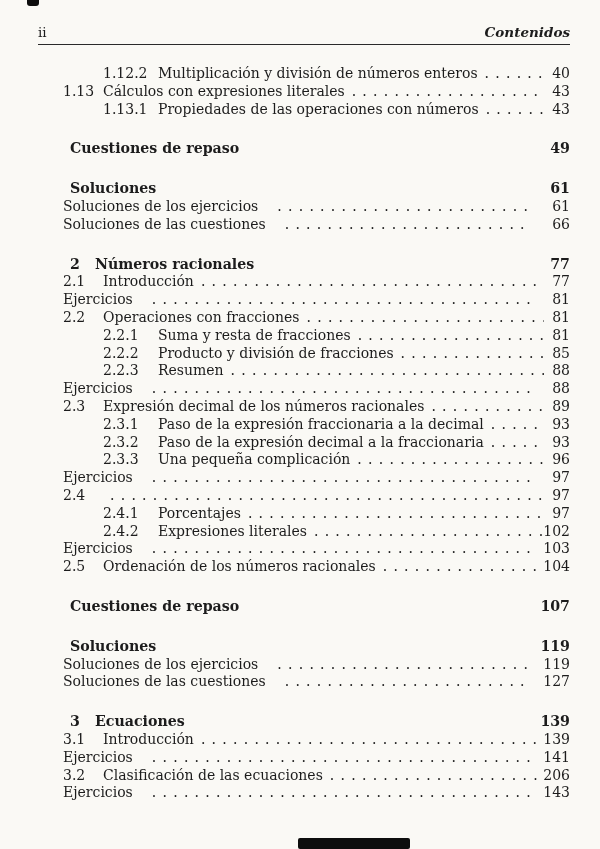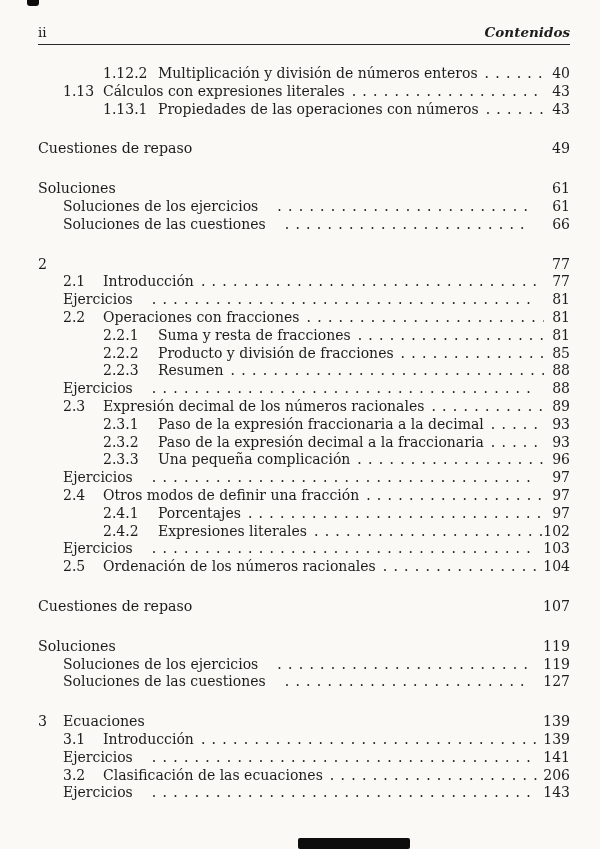--- a/index.html
+++ b/index.html
@@ -41,21 +41,21 @@
     padding: 0 5px 0 7px;
   }
   .row .page-num { flex: none; min-width: 26px; text-align: right; }
 
   .lv-sec        { padding-left: 25px; }
   .lv-sec .num   { width: 40px; }
   .lv-plainsec   { padding-left: 25px; gap: 12px; }
   .lv-subsub     { padding-left: 65px; }
   .lv-subsub .num { width: 55px; }
   .lv-chapter, .lv-chapterplain {
-    font-weight: normal; font-size: 14.2px;
+    font-weight: bold; font-size: 14.2px; margin-left: 32px;
   }
   .lv-chapter .num { width: 25px; }
   .group-start { margin-top: 22px; }
 
   .artifact { position: absolute; background: #0d0d0d; }
   .artifact-bottom { left: 298px; top: 838px; width: 112px; height: 11px; border-radius: 2px; }
   .artifact-top { left: 27px; top: 0; width: 12px; height: 6px; border-radius: 0 0 3px 3px; }
 </style>
 </head>
 <body style="--ink: #1c1c1c; --paper: #faf9f5;">
@@ -104,20 +104,21 @@
     <span class="page-num">61</span>
   </div>
       <div class="row lv-plainsec">
 
     <span class="label">Soluciones de las cuestiones</span>
     <span class="dots">. . . . . . . . . . . . . . . . . . . . . . . . . . . . . . . . . . . . . . . . . . . . . . . . . . . . . . . . . . . . . . . . . . . . . . . . . . . . . . . . . . . . . . . . . .</span>
     <span class="page-num">66</span>
   </div>
       <div class="row lv-chapter group-start">
     <span class="num">2</span>
+    <span class="label">Números racionales</span>
     <span class="dots"></span>
     <span class="page-num">77</span>
   </div>
       <div class="row lv-sec">
     <span class="num">2.1</span>
     <span class="label">Introducción</span>
     <span class="dots">. . . . . . . . . . . . . . . . . . . . . . . . . . . . . . . . . . . . . . . . . . . . . . . . . . . . . . . . . . . . . . . . . . . . . . . . . . . . . . . . . . . . . . . . . .</span>
     <span class="page-num">77</span>
   </div>
       <div class="row lv-plainsec">
@@ -181,21 +182,20 @@
     <span class="page-num">96</span>
   </div>
       <div class="row lv-plainsec">
 
     <span class="label">Ejercicios</span>
     <span class="dots">. . . . . . . . . . . . . . . . . . . . . . . . . . . . . . . . . . . . . . . . . . . . . . . . . . . . . . . . . . . . . . . . . . . . . . . . . . . . . . . . . . . . . . . . . .</span>
     <span class="page-num">97</span>
   </div>
       <div class="row lv-sec">
     <span class="num">2.4</span>
-    <span class="label">Otros modos de definir una fracción</span>
     <span class="dots">. . . . . . . . . . . . . . . . . . . . . . . . . . . . . . . . . . . . . . . . . . . . . . . . . . . . . . . . . . . . . . . . . . . . . . . . . . . . . . . . . . . . . . . . . .</span>
     <span class="page-num">97</span>
   </div>
       <div class="row lv-subsub">
     <span class="num">2.4.1</span>
     <span class="label">Porcentajes</span>
     <span class="dots">. . . . . . . . . . . . . . . . . . . . . . . . . . . . . . . . . . . . . . . . . . . . . . . . . . . . . . . . . . . . . . . . . . . . . . . . . . . . . . . . . . . . . . . . . .</span>
     <span class="page-num">97</span>
   </div>
       <div class="row lv-subsub">

